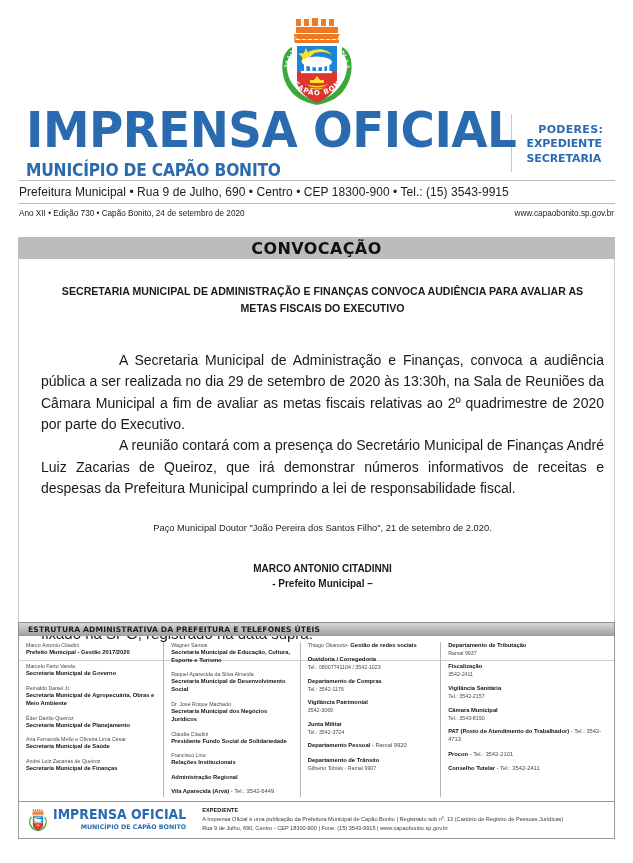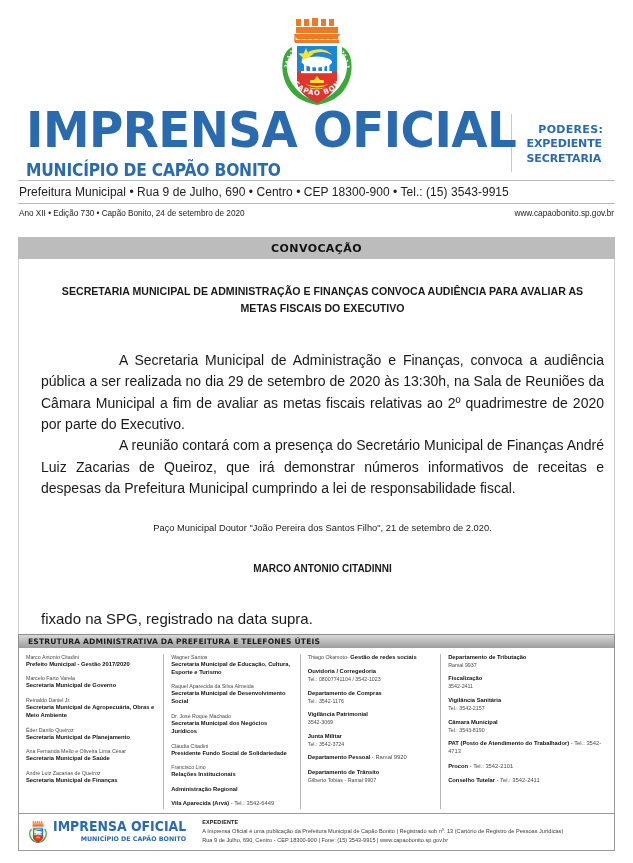--- a/index.html
+++ b/index.html
@@ -73,21 +73,21 @@
   }
 
   
   .article { margin-top: 14px; }
   .section-bar {
     background: #bcbcbc;
     height: 22px;
     display: flex; align-items: center; justify-content: center;
     font-family: "DejaVu Sans", sans-serif;
     font-weight: 700;
-    font-size: 11px;
+    font-size: 16px;
     letter-spacing: 0.4px;
     color: #111;
   }
   .article-body {
     border-left: 1px solid #cfcfcf;
     border-right: 1px solid #cfcfcf;
     border-bottom: 1px solid #cfcfcf;
     min-height: 340px;
     padding: 24px 10px 18px 22px;
   }
@@ -117,21 +117,21 @@
     font-weight: 700;
     font-size: 10px;
     line-height: 1.5;
   }
   .art-tail {
     font-size: 15px;
     margin-top: 34px;
   }
 
   
-  .footer { position: absolute; left: 18px; right: 18px; bottom: 12px; }
+  .footer { position: absolute; left: 18px; right: 18px; bottom: 24px; }
   .footer-bar {
     background: linear-gradient(to bottom, #d8d8d8 0%, #bdbdbd 45%, #9d9d9d 100%);
     border: 1px solid #8e8e8e;
     border-bottom: none;
     height: 14px;
     display: flex; align-items: center;
     padding-left: 9px;
     font-family: "DejaVu Sans", sans-serif;
     font-weight: 700;
     font-size: 7.6px;
@@ -286,20 +286,21 @@
     <div class="section-bar">
       <span>CONVOCAÇÃO</span>
     </div>
     <div class="article-body">
       <div class="art-title">SECRETARIA MUNICIPAL DE ADMINISTRAÇÃO E FINANÇAS CONVOCA AUDIÊNCIA PARA AVALIAR AS METAS FISCAIS DO EXECUTIVO</div>
       <div class="art-p first">A Secretaria Municipal de Administração e Finanças, convoca a audiência pública a ser realizada no dia 29 de setembro de 2020 às 13:30h, na Sala de Reuniões da Câmara Municipal a fim de avaliar as metas fiscais relativas ao 2º quadrimestre de 2020 por parte do Executivo.</div>
       <div class="art-p second">A reunião contará com a presença do Secretário Municipal de Finanças André Luiz Zacarias de Queiroz, que irá demonstrar números informativos de receitas e despesas da Prefeitura Municipal cumprindo a lei de responsabilidade fiscal.</div>
       <div class="art-center">Paço Municipal Doutor "João Pereira dos Santos Filho", 21 de setembro de 2.020.</div>
       <div class="sign">
         <div>MARCO ANTONIO CITADINNI</div>
+        <div>- Prefeito Municipal –</div>
       </div>
       <div class="art-tail">fixado na SPG, registrado na data supra.</div>
     </div>
   </div>
 
   <div class="footer">
     <div class="footer-bar">
       <span>ESTRUTURA ADMINISTRATIVA DA PREFEITURA E TELEFONES ÚTEIS</span>
     </div>
     <div class="footer-cols" id="footer-cols">

